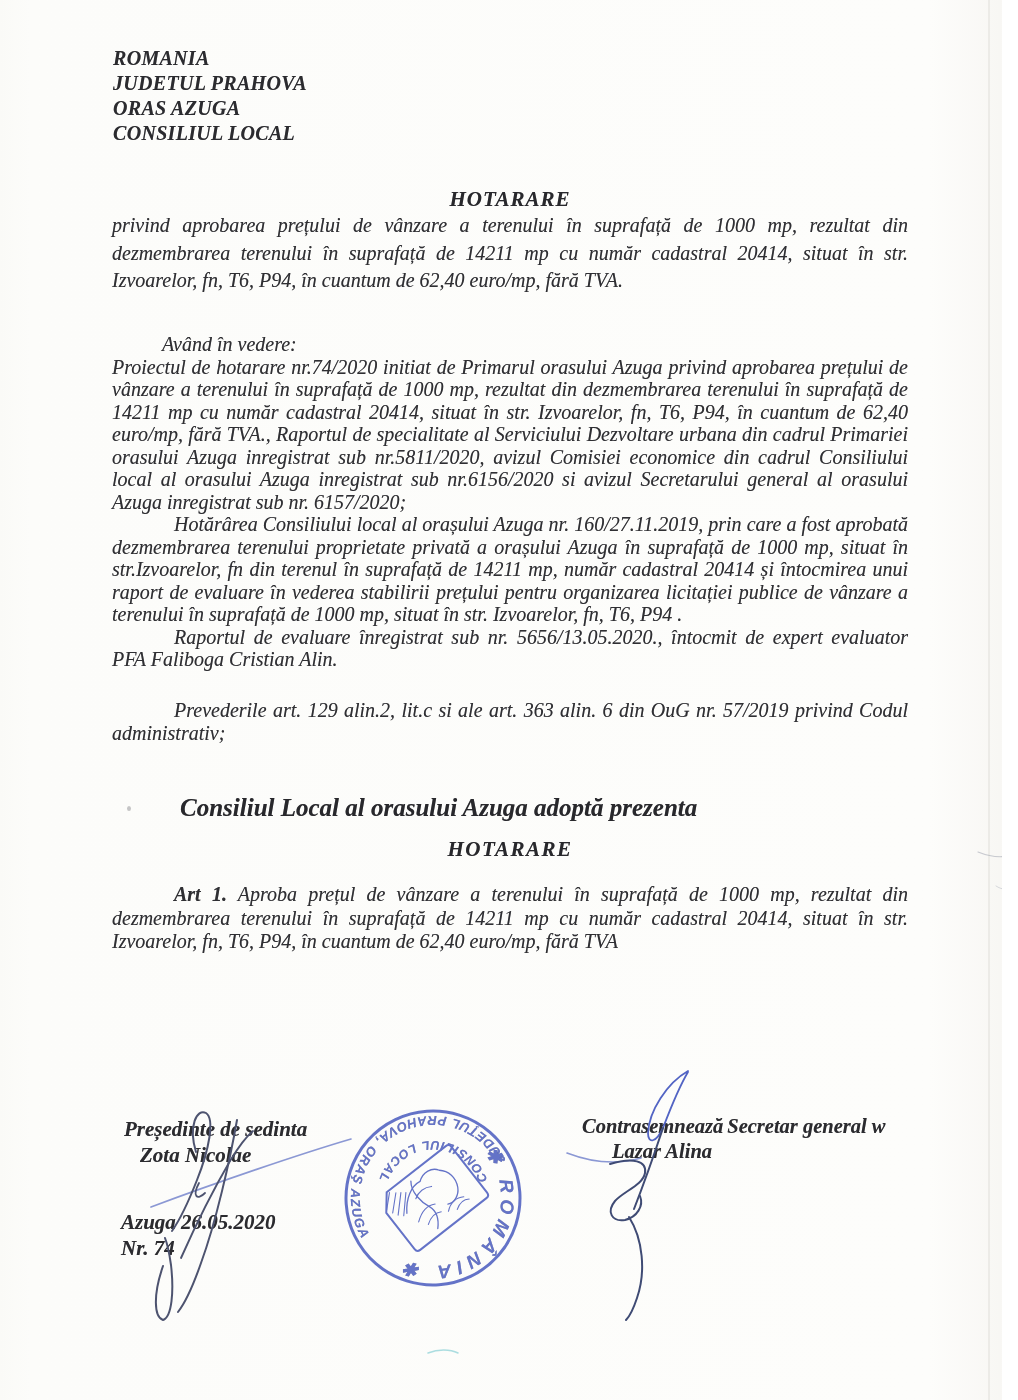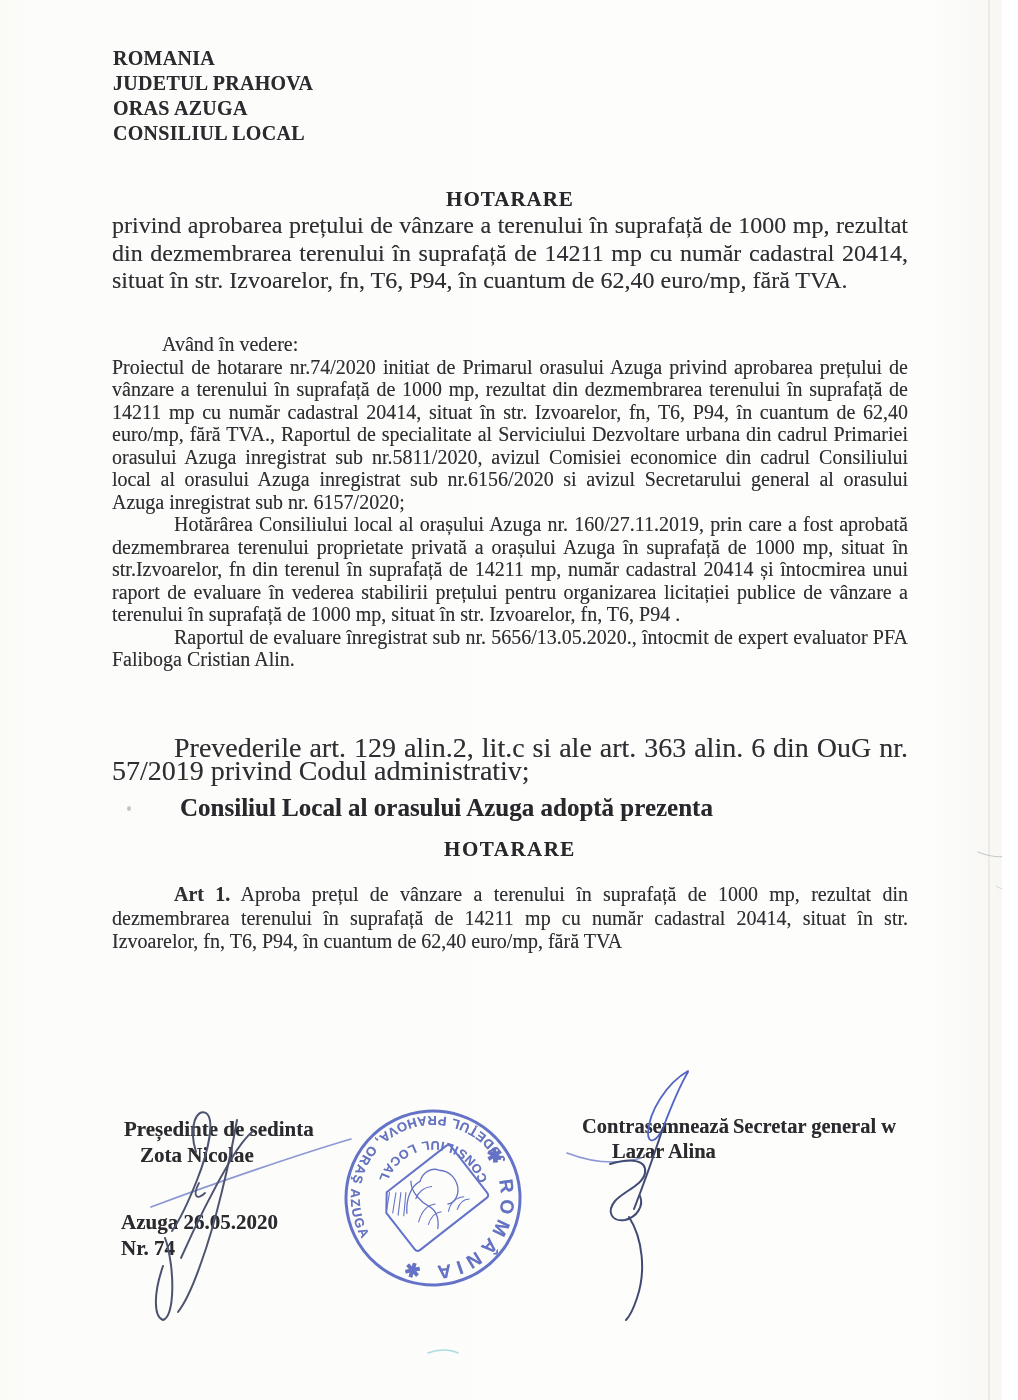--- a/index.html
+++ b/index.html
@@ -2,31 +2,32 @@
 <html><head>
 <meta charset="utf-8">
 <style>
   html,body{margin:0;padding:0;background:#ffffff;}
   .page{
     position:relative;width:1002px;height:1400px;overflow:hidden;
     background:linear-gradient(90deg,#fafaf7 0px,#fcfcfa 30px,#fdfdfb 930px,#f8f7f4 1000px,#fbfbf8 1018px);
     font-family:"Liberation Serif","DejaVu Serif",serif;
     color:#2f2f33;
     text-shadow:0 0 .6px rgba(50,50,55,.45);
+    font-style:italic;
   }
   .blk{position:absolute;left:112px;width:796px;}
   p{margin:0;padding:0;}
   .j{text-align:justify;}
   .ind{text-indent:62px;}
   .hdr{left:113px;top:46px;font-weight:bold;font-size:20px;line-height:25px;letter-spacing:.3px;color:#2b2b2f;width:400px;}
   .title-main{top:187px;text-align:center;font-weight:bold;font-size:21px;letter-spacing:1px;color:#28282c;}
-  .subject{top:212px;font-size:24px;line-height:27.5px;}
+  .subject{top:212px;font-size:20px;line-height:27.5px;}
   .preamble{top:333px;font-size:20px;line-height:22.5px;}
   .having{text-indent:50px;}
-  .legal{top:737px;font-size:28px;line-height:22.6px;}
+  .legal{top:699px;font-size:20px;line-height:22.6px;}
   .adoption{top:794px;font-weight:bold;font-size:25px;padding-left:68px;color:#28282c;width:728px;}
   .title-res{top:837px;text-align:center;font-weight:bold;font-size:21px;letter-spacing:1.5px;color:#28282c;}
   .art1{top:883px;font-size:20px;line-height:23.6px;}
   .art2{top:980px;font-size:20px;line-height:23.6px;}
   .artlbl{font-weight:bold;}
   .sig-left{left:124px;top:1116px;font-weight:bold;font-size:21px;line-height:26px;width:320px;color:#2b2b2f;}
   .sig-left .name{padding-left:16px;}
   .sig-date{left:121px;top:1209px;font-weight:bold;font-size:21px;line-height:26px;width:320px;color:#2b2b2f;}
   .sig-right{left:582px;top:1114px;font-weight:bold;font-size:20.5px;line-height:25px;width:400px;color:#2b2b2f;}
   .sig-right .name{padding-left:30px;}

